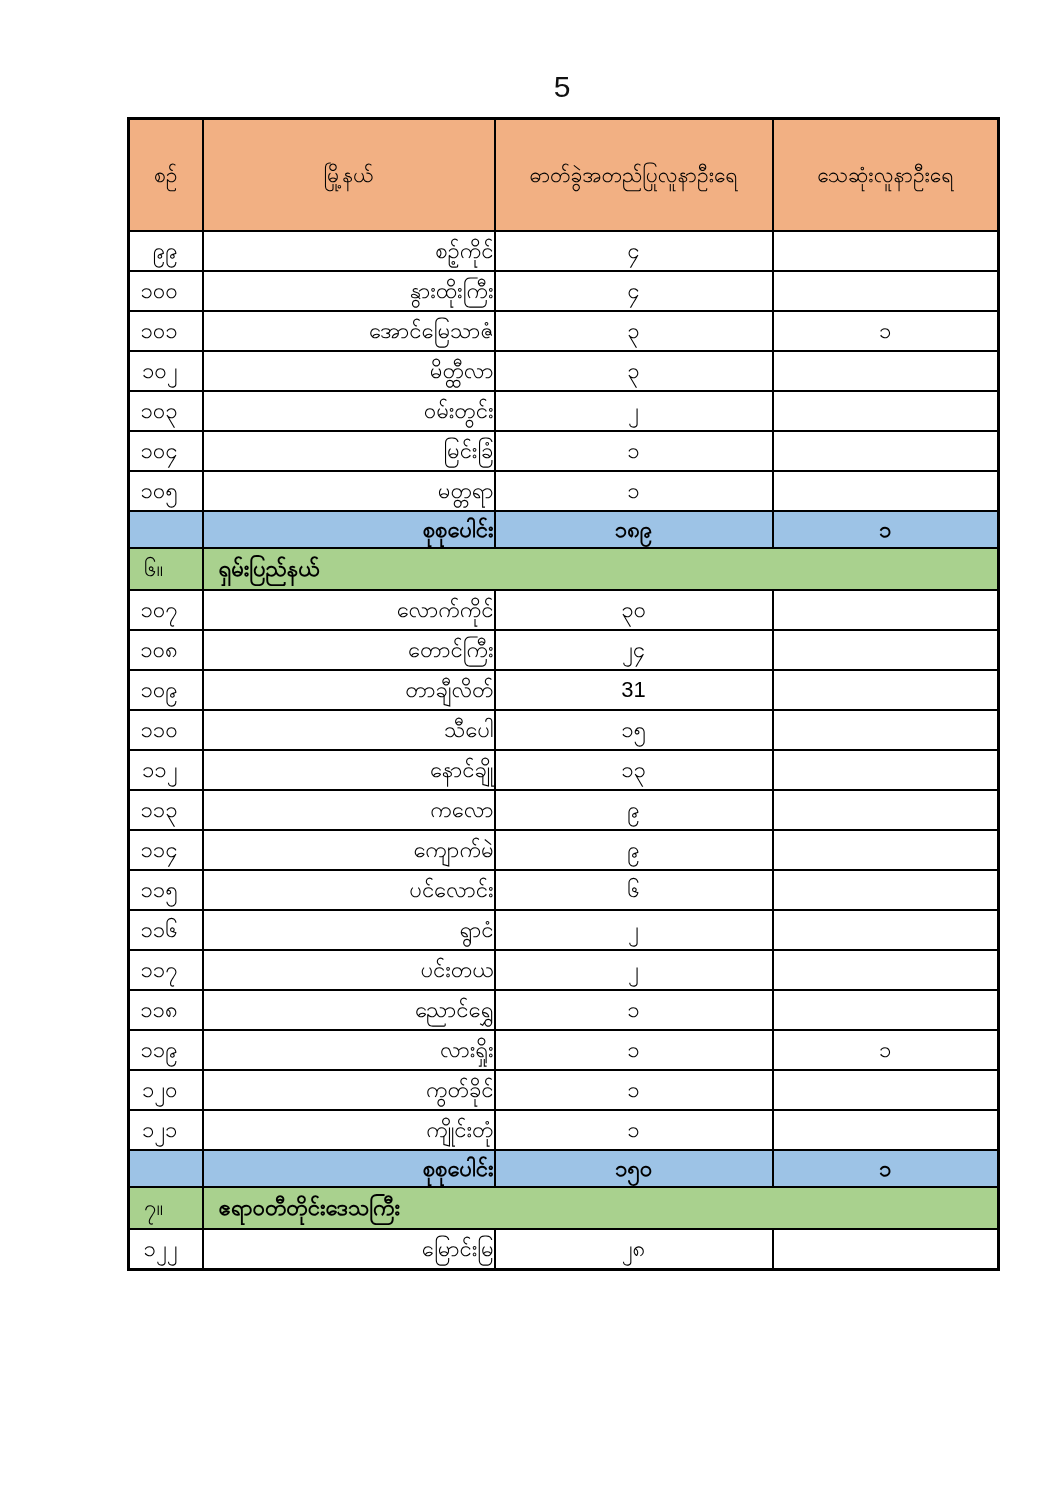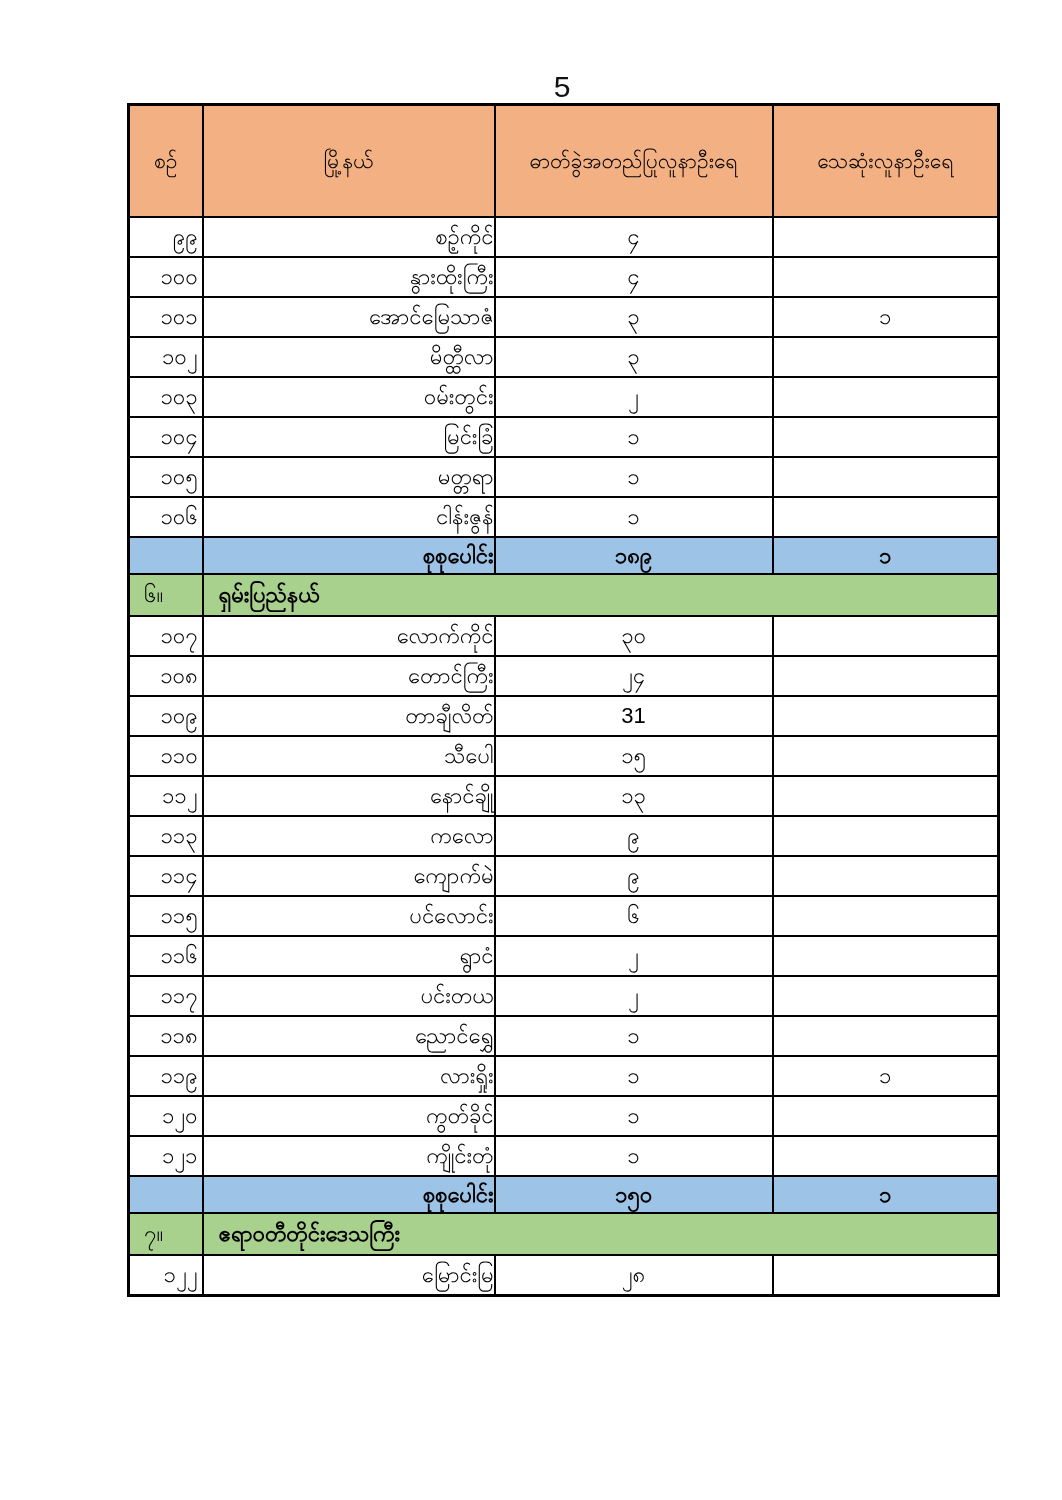--- a/index.html
+++ b/index.html
@@ -21,21 +21,21 @@
     top: 70px;
     left: 127px;
     width: 870px;
     text-align: center;
     font-size: 30px;
     line-height: 34px;
     color: #111111;
   }
   table.covid-table {
     position: absolute;
-    top: 103px;
+    top: 117px;
     left: 127px;
     width: 870px;
     border-collapse: collapse;
     table-layout: fixed;
     border: 3px solid var(--border-color, #000000);
   }
   .covid-table col.c1 { width: 74px; }
   .covid-table col.c2 { width: 292px; }
   .covid-table col.c3 { width: 278px; }
   .covid-table col.c4 { width: 226px; }
@@ -54,21 +54,21 @@
     font-weight: normal;
     text-align: center;
     padding: 0 4px;
     font-size: 21px;
   }
   tr.row-data { height: 40px; }
   tr.row-data td { background: #ffffff; }
 
   td.cell-no {
     text-align: right;
-    padding-right: 4px;
+    padding-right: 24px;
   }
   td.cell-township {
     text-align: right;
     padding-left: 10px;
   }
   td.cell-num {
     text-align: center;
   }
 
   tr.row-total { height: 37px; }
@@ -149,26 +149,20 @@
           <td class="cell-township">မြင်းခြံ</td>
           <td class="cell-num">၁</td>
           <td class="cell-num"></td>
         </tr>
         <tr class="row-data">
           <td class="cell-no">၁၀၅</td>
           <td class="cell-township">မတ္တရာ</td>
           <td class="cell-num">၁</td>
           <td class="cell-num"></td>
         </tr>
-        <tr class="row-data">
-          <td class="cell-no">၁၀၆</td>
-          <td class="cell-township">ငါန်းဇွန်</td>
-          <td class="cell-num">၁</td>
-          <td class="cell-num"></td>
-        </tr>
         <tr class="row-total">
           <td class="cell-no"></td>
           <td class="cell-township">စုစုပေါင်း</td>
           <td class="cell-num">၁၈၉</td>
           <td class="cell-num">၁</td>
         </tr>
         <tr class="row-section">
           <td class="cell-section-no">၆။</td>
           <td class="cell-section-label" colspan="3">ရှမ်းပြည်နယ်</td>
         </tr>

